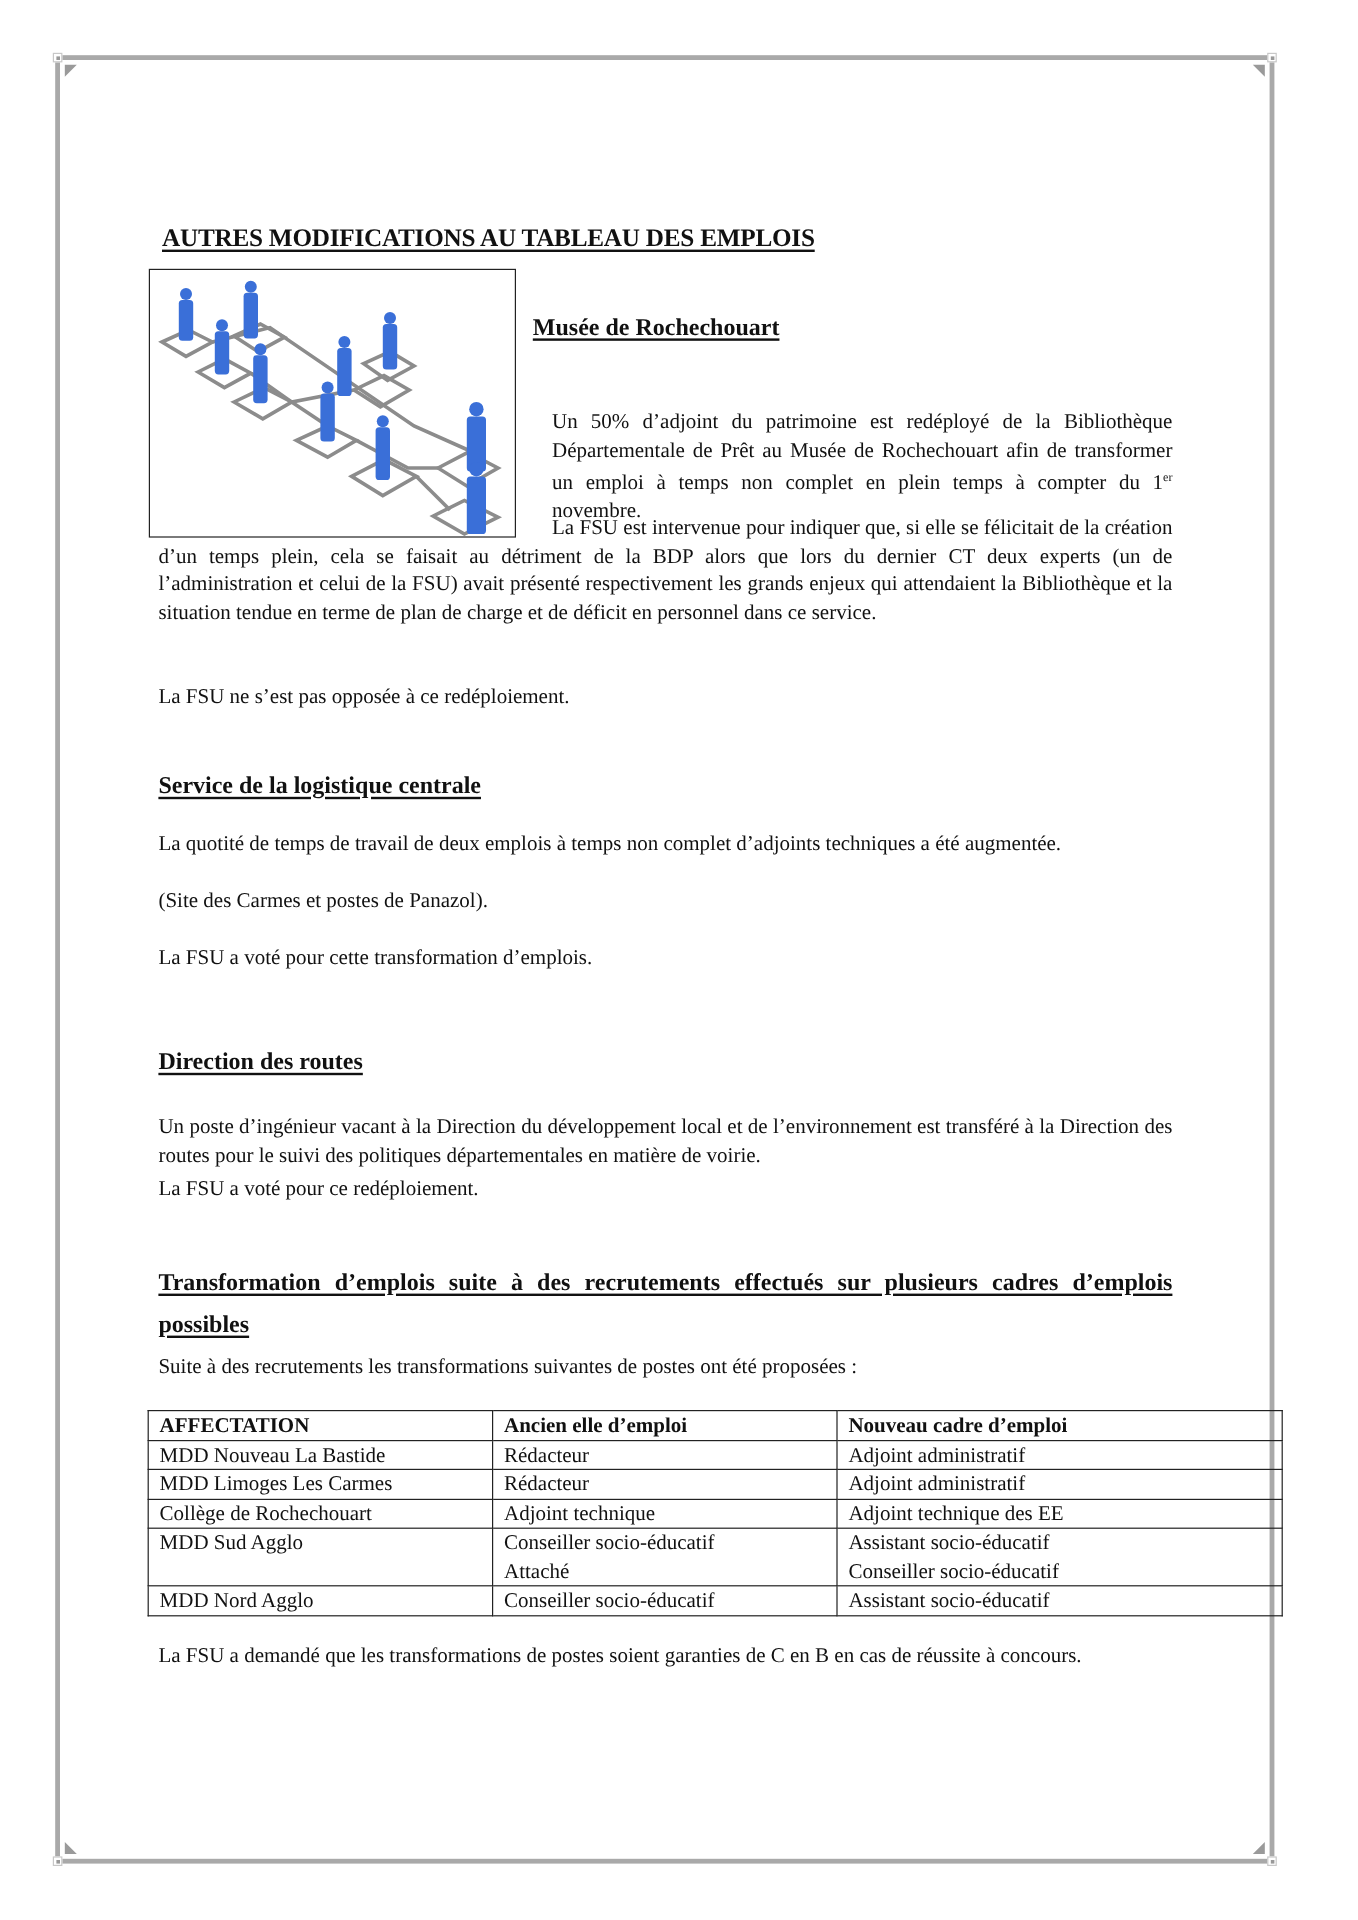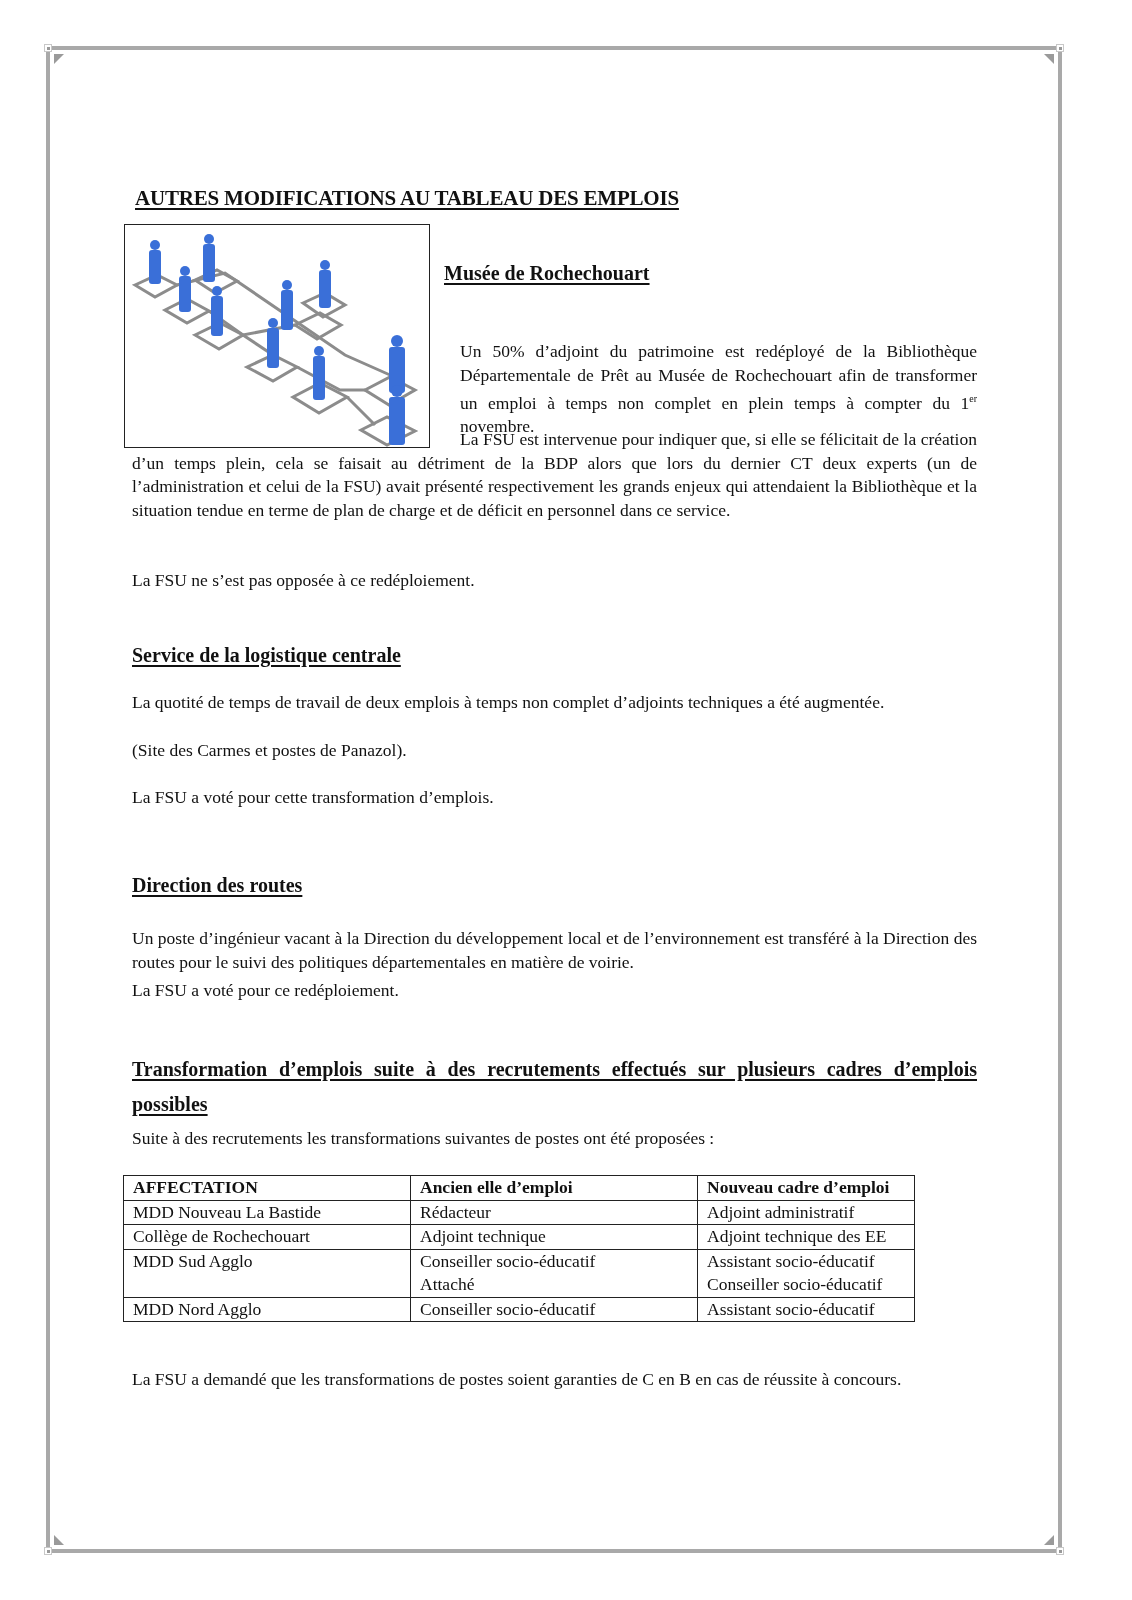--- a/index.html
+++ b/index.html
@@ -16,21 +16,21 @@
   .tri-br { border-bottom:10px solid #9a9a9a; border-left:10px solid transparent; }
 
   .title { position:absolute; left:135px; top:186px; font-weight:bold; font-size:21px;
            text-decoration:underline; text-underline-offset:3px; letter-spacing:-0.2px;text-align:center; }
   .figure { position:absolute; left:124px; top:224px; width:304px; height:222px;
             border:1px solid #222; background:#fff; overflow:hidden; }
   .h2 { position:absolute; font-weight:bold; font-size:20px; text-decoration:underline; text-underline-offset:3px; }
   .p { position:absolute; font-size:17.5px; line-height:23.5px; text-align:justify; }
   .p sup { font-size:10px; }
   .narrow { font-family:"Liberation Sans Narrow","Liberation Serif", serif; }
-  table.jobs { position:absolute; left:123px; top:1175px; width:792px; border-collapse:collapse; font-size:17.5px; }
+  table.jobs { position:absolute; left:123px; top:1175px; width:946px; border-collapse:collapse; font-size:17.5px; }
   table.jobs td, table.jobs th { border:1.5px solid #222; padding:0 9px; text-align:left; vertical-align:top; line-height:23.5px; }
   table.jobs th { font-weight:bold; }
   .col1 { width:268px; } .col2 { width:268px; }
 </style>
 </head>
 <body>
 
 <div>
   <div class="frame-h" style="left:48px; top:46px; width:1012px;"></div>
   <div class="frame-h" style="left:48px; top:1549px; width:1012px;"></div>
@@ -136,20 +136,25 @@
     <th class="col1">AFFECTATION</th>
     <th class="col2">Ancien elle d’emploi</th>
     <th>Nouveau cadre d’emploi</th>
   </tr>
   <tr>
     <td>MDD Nouveau La Bastide</td>
     <td>Rédacteur</td>
     <td>Adjoint administratif</td>
   </tr>
   <tr>
+    <td>MDD Limoges Les Carmes</td>
+    <td>Rédacteur</td>
+    <td>Adjoint administratif</td>
+  </tr>
+  <tr>
     <td>Collège de Rochechouart</td>
     <td>Adjoint technique</td>
     <td>Adjoint technique des EE</td>
   </tr>
   <tr>
     <td><span>MDD Sud Agglo</span></td>
     <td><span>Conseiller socio-éducatif</span><br><span>Attaché</span></td>
     <td><span>Assistant socio-éducatif</span><br><span>Conseiller socio-éducatif</span></td>
   </tr>
   <tr>

